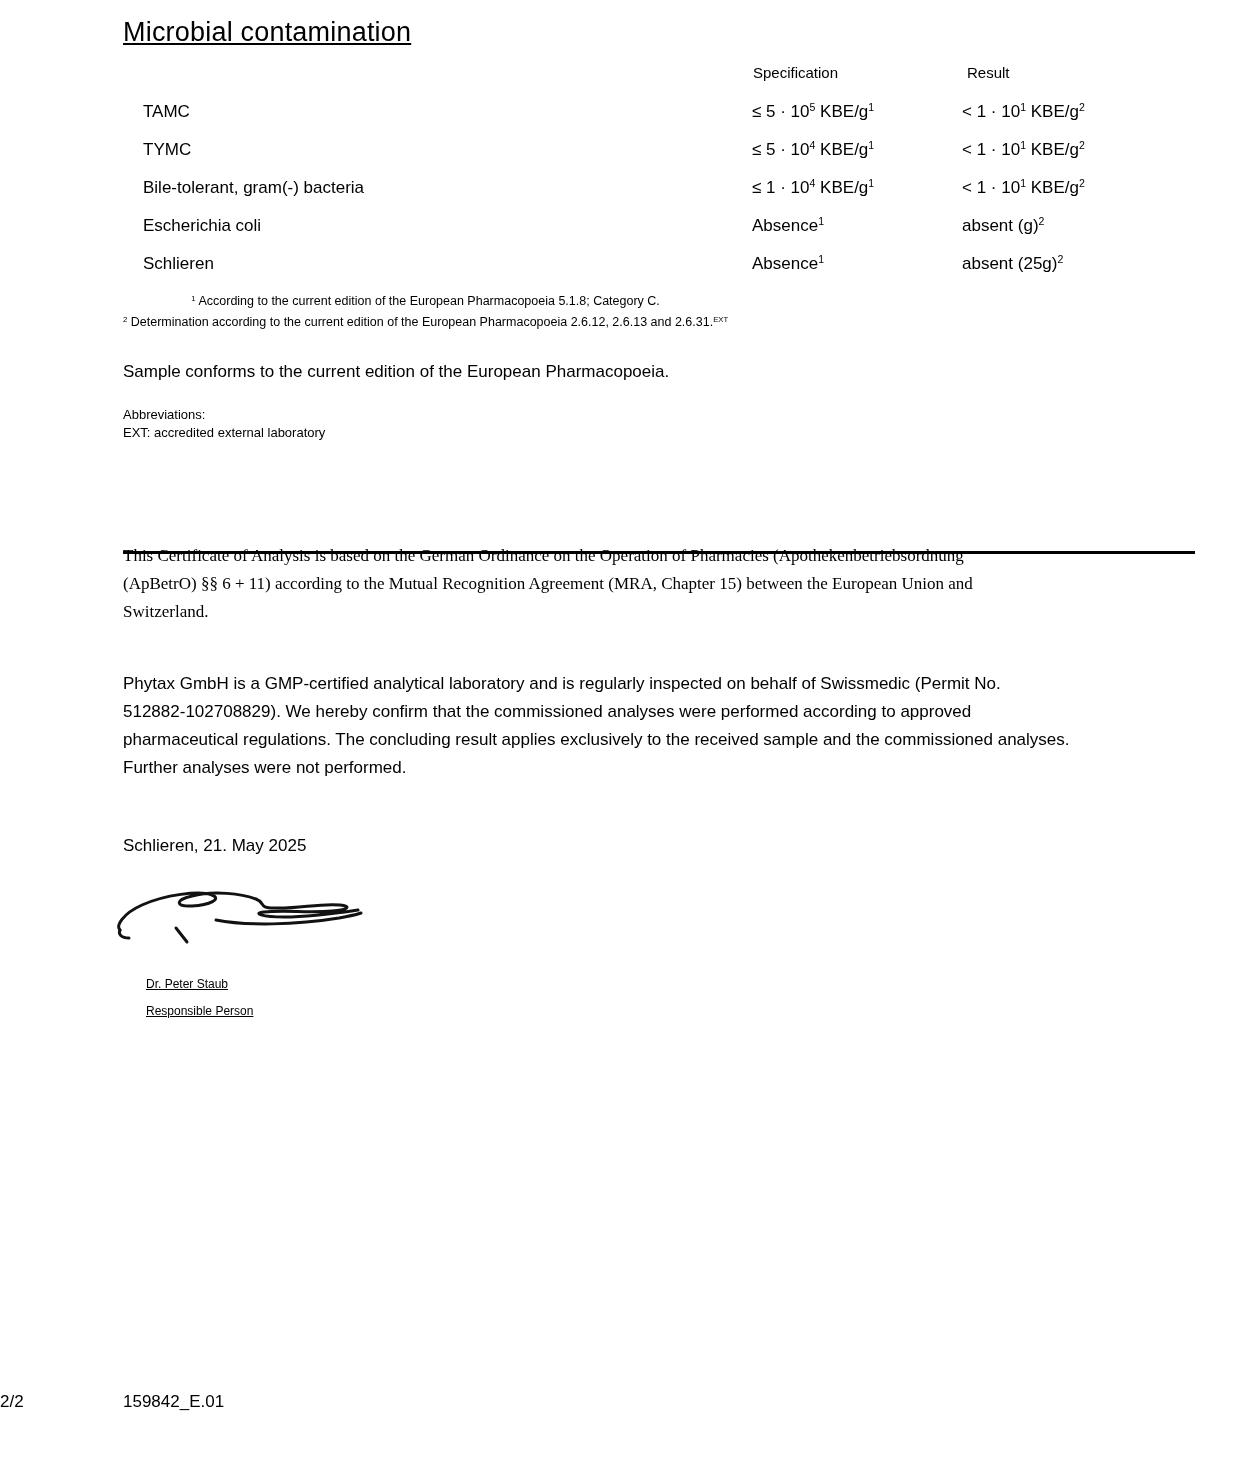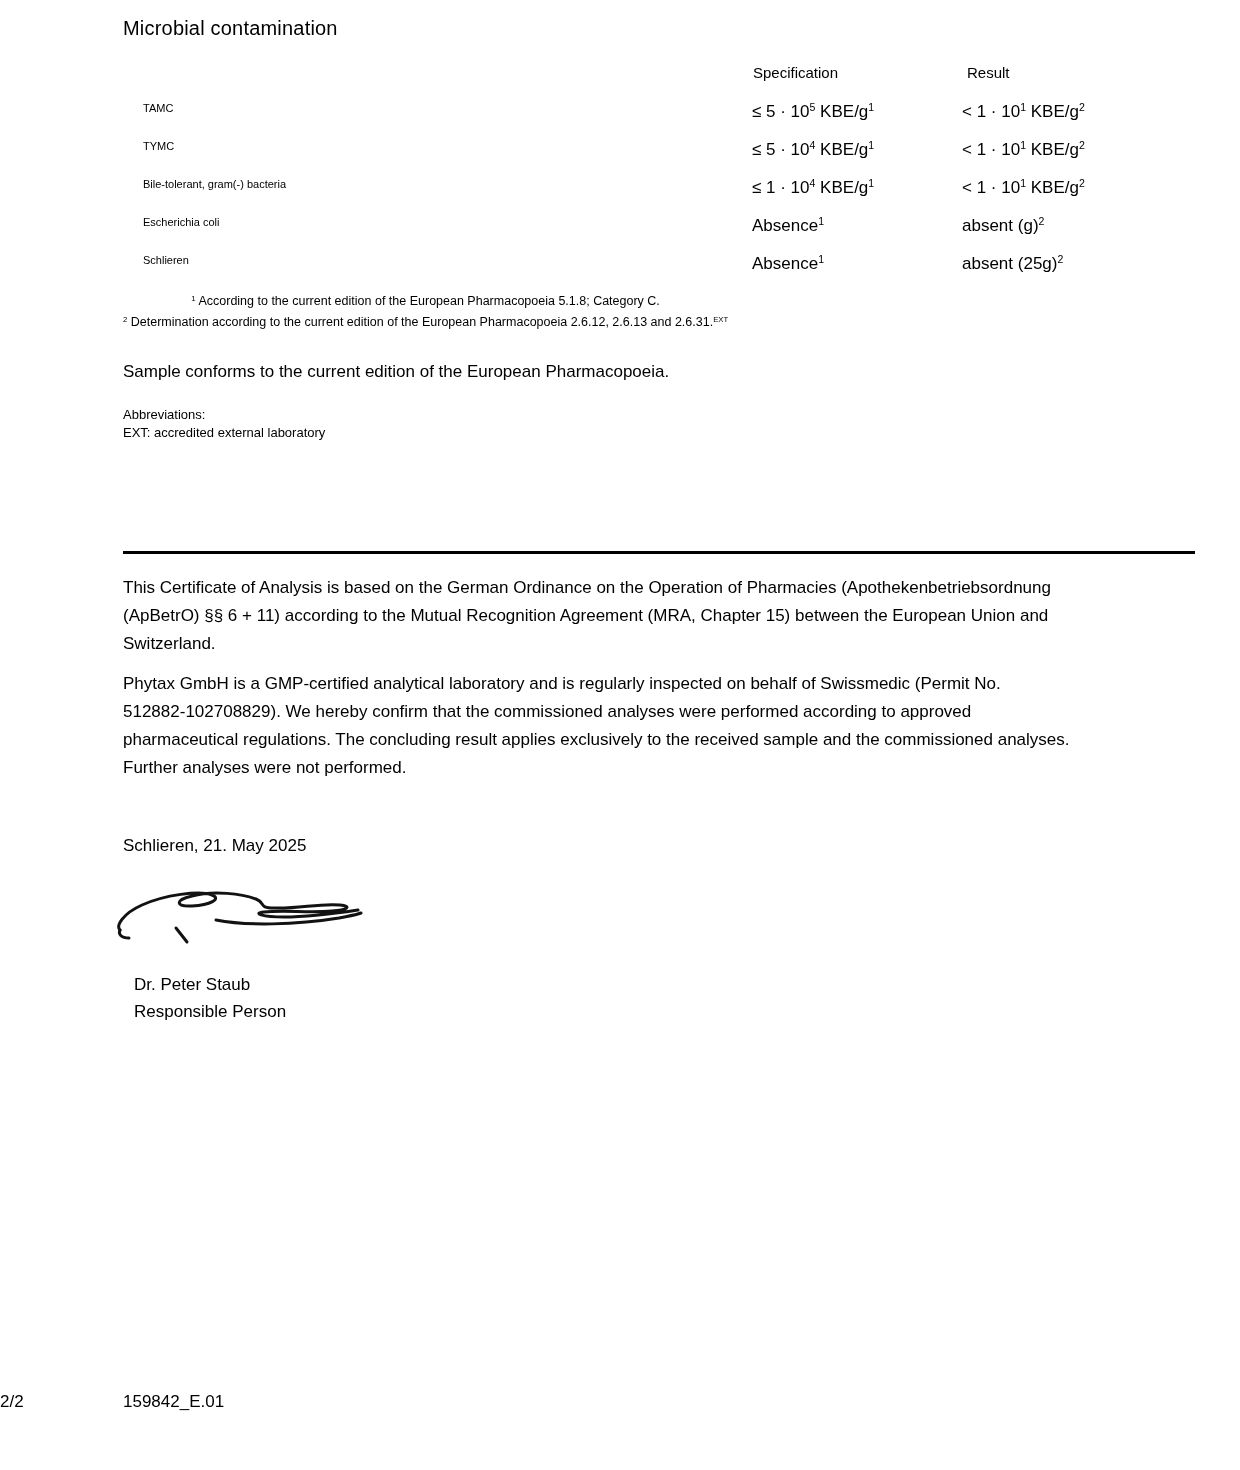--- a/index.html
+++ b/index.html
@@ -9,56 +9,57 @@
     height: 1470px;
     margin: 0 auto;
     background: #ffffff;
     font-family: "Liberation Sans", sans-serif;
     color: #000000;
     overflow: hidden;
   }
   .abs { position: absolute; }
   .doc-title {
     left: 123px; top: 17px;
-    font-size: 20px;
+    font-size: 27px;
     letter-spacing: 0.2px;
+    text-decoration: underline;
   }
   
   .coa-table { left: 12px; top: 0; width: 1238px; height: 290px; }
   .col-head { font-size: 15px; top: 64px; }
   .col-head.spec { left: 741px; }
   .col-head.result { left: 955px; }
   .t-row { position: absolute; left: 0; width: 1240px; height: 24px; }
-  .t-row .param  { position: absolute; left: 131px; font-size: 11px; white-space: nowrap; }
+  .t-row .param  { position: absolute; left: 131px; font-size: 17px; white-space: nowrap; }
   .t-row .spec   { position: absolute; left: 740px; font-size: 17px; white-space: nowrap; }
   .t-row .result { position: absolute; left: 950px; font-size: 17px; white-space: nowrap; }
   sup {
     font-size: 62%;
     line-height: 0;
     vertical-align: baseline;
     position: relative;
     top: -0.55em;
   }
   
   .footnotes { left: 123px; top: 291px; font-size: 12.5px; line-height: 21px; text-align: center; }
   .footnote { white-space: nowrap; }
   
   .conformity { left: 123px; top: 354px; font-size: 17px; margin-top: 8px; }
   
   .abbrev { left: 123px; top: 406px; font-size: 13px; line-height: 18px; }
   
   .rule { left: 123px; top: 551px; width: 1072px; height: 3px; background: #000000; }
   
   .legal-p { left: 123px; width: 1090px; font-size: 17px; line-height: 28px; }
-  .legal-p.p1 { top: 574px; }
+  .legal-p.p1 { top: 542px; font-family: Liberation Serif, serif; }
   .legal-p.p2 { top: 670px; }
   
   .place-date { left: 123px; top: 836px; font-size: 17px; }
   .signature { left: 112px; top: 884px; }
-  .sig-name { left: 134px; top: 971px; font-size: 17px; line-height: 27px; }
+  .sig-name { left: 146px; top: 971px; font-size: 12px; line-height: 27px; text-decoration: underline; }
   
   .footer-id { left: 123px; top: 1392px; font-size: 17px; }
   .footer-page { left: 0; top: 1392px; width: 1240px; text-align: left; font-size: 17px; }
 </style>
 </head>
 <body>
 
 <div class="page">
 
   <div class="abs doc-title">Microbial contamination</div>

